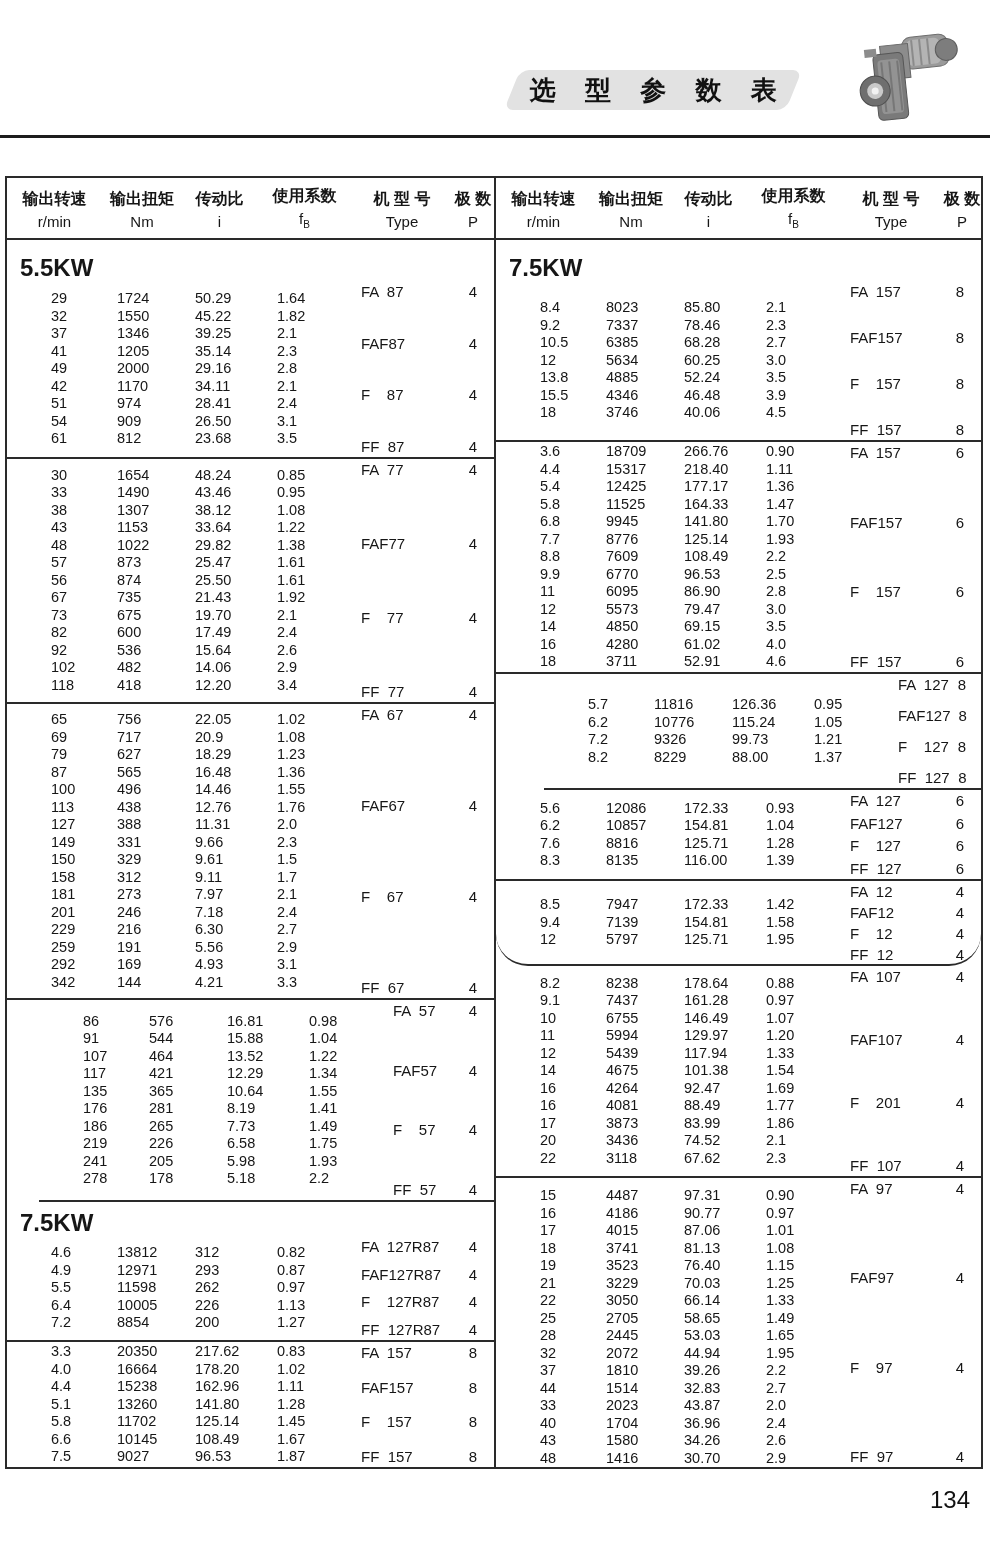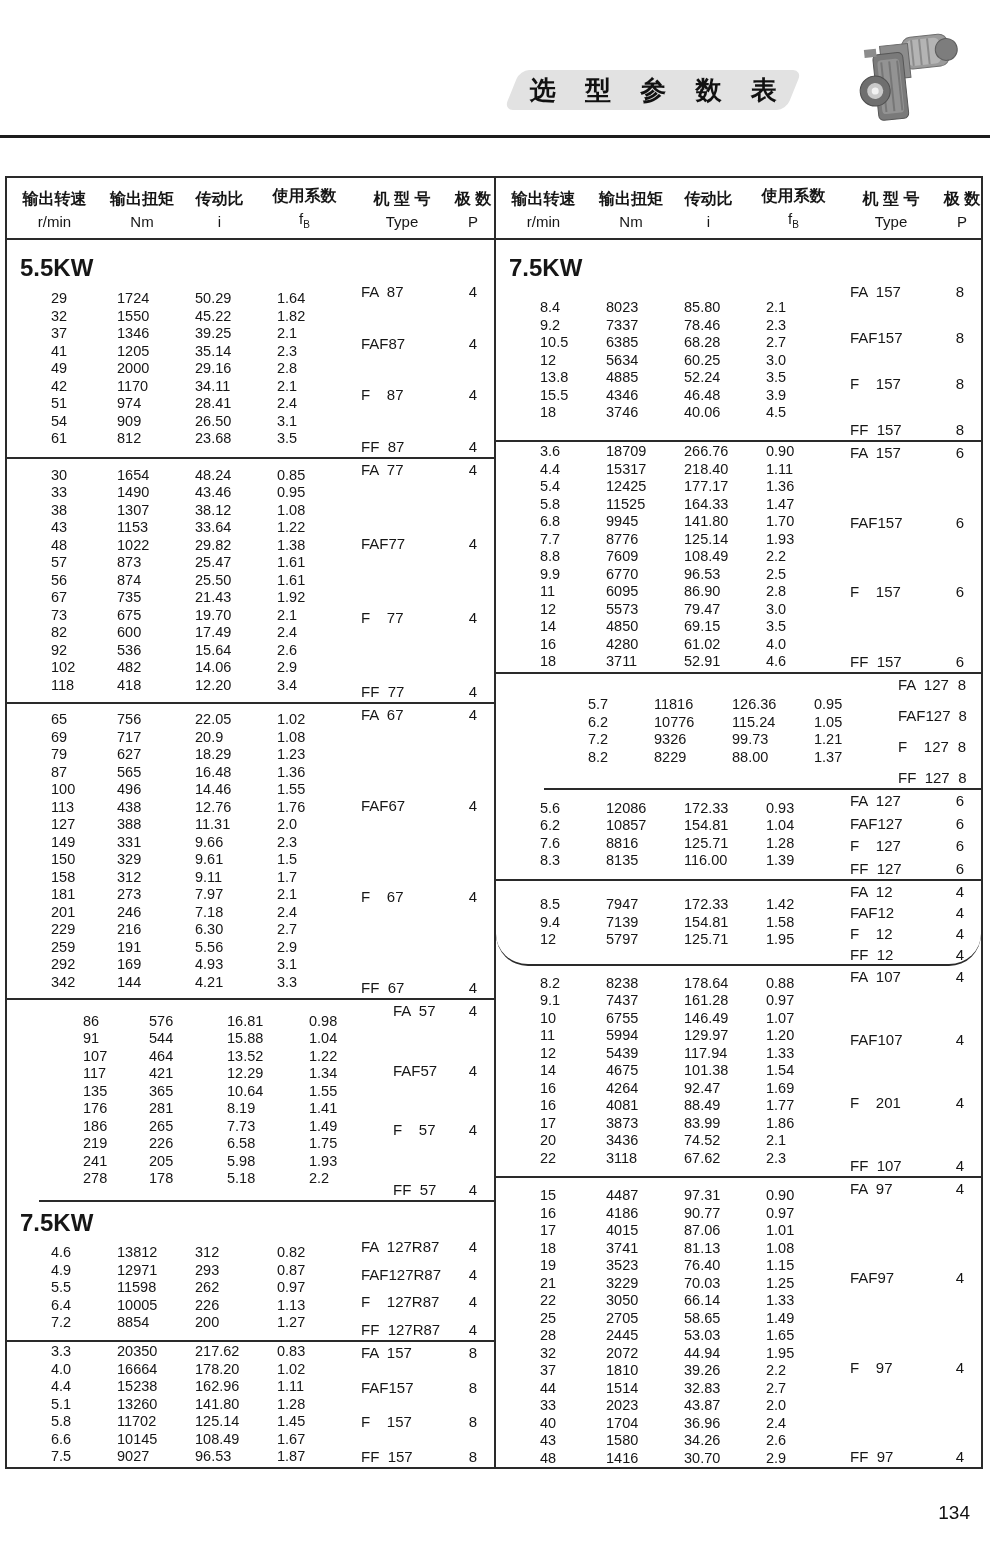--- a/index.html
+++ b/index.html
@@ -42,21 +42,21 @@
         flex-direction:column;justify-content:center;}
   .rows.top{justify-content:flex-end;padding-top:5px;}
   .row{display:grid;grid-template-columns:66px 78px 82px 80px;line-height:17.5px;
        font-size:14.5px;white-space:nowrap;}
   .types{flex:1;display:flex;flex-direction:column;justify-content:space-between;
          padding:0 6px 0 2px;min-width:0;}
   .trow{display:flex;align-items:center;line-height:21px;font-size:15px;white-space:nowrap;}
   .tname{white-space:pre;flex:1;}
   .tpole{width:30px;text-align:center;}
 
-  .pageno{position:absolute;right:20px;top:1486px;font-size:19px;color:#111;margin-top:16px;}
+  .pageno{position:absolute;right:20px;top:1486px;font-size:24px;color:#111;}
 </style>
 </head>
 <body>
 
 <div class="page">
 
   <div class="banner">
     <span class="banner-text">选 型 参 数 表</span>
   </div>
 

